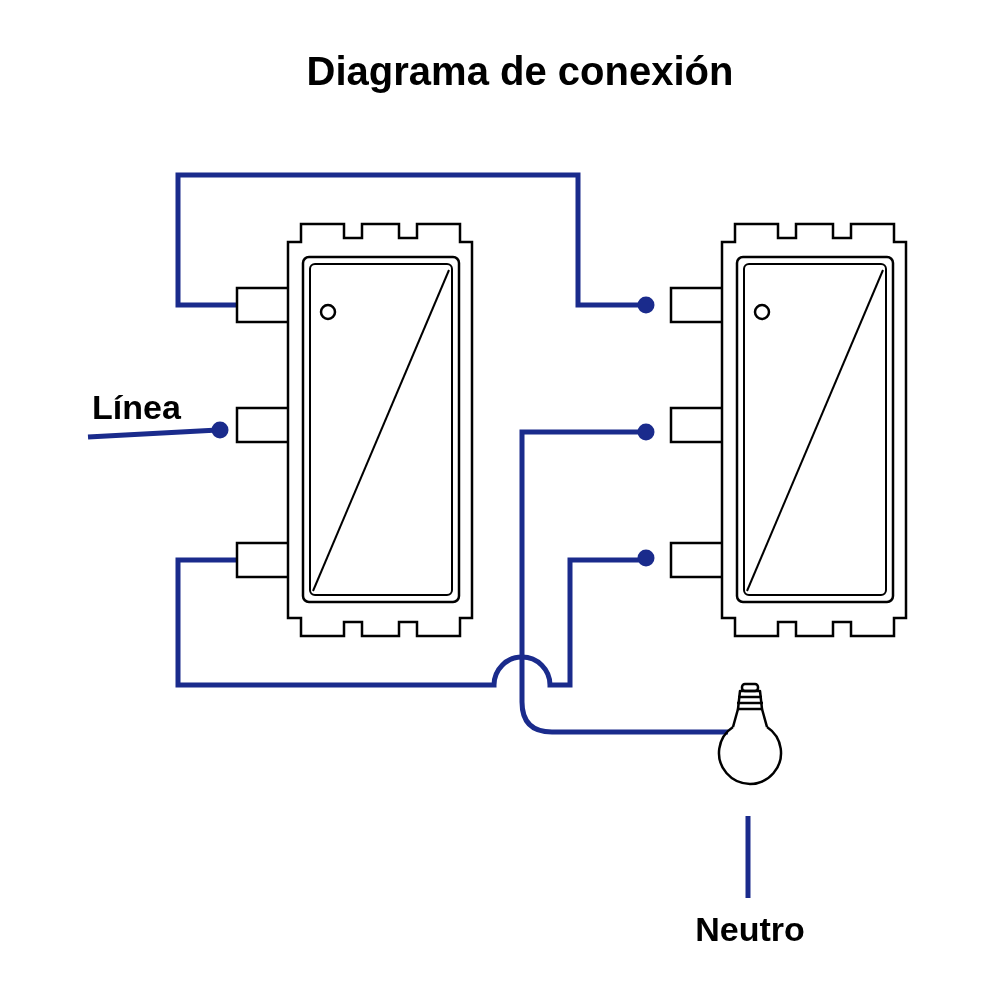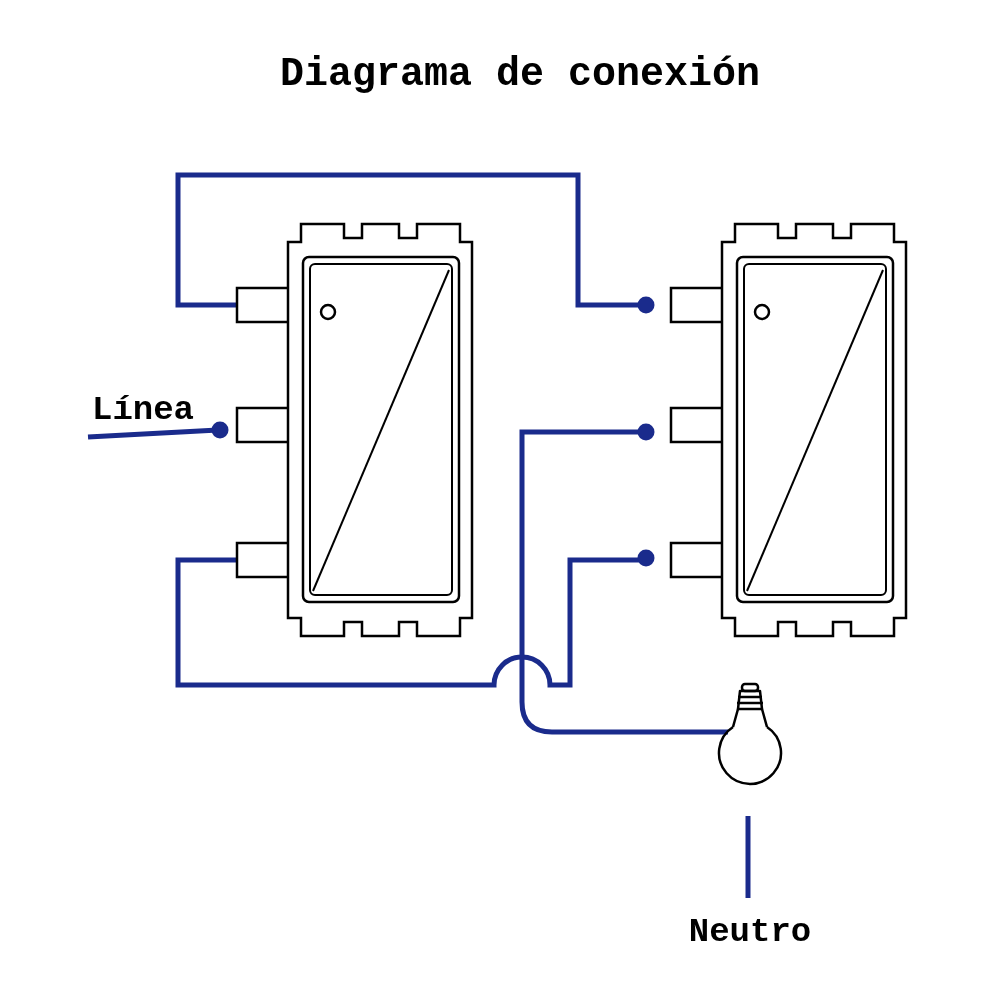--- a/index.html
+++ b/index.html
@@ -1,17 +1,17 @@
 <!DOCTYPE html>
 <html><head>
 <meta charset="utf-8">
 <style>
   html,body{margin:0;padding:0;background:#ffffff;}
   body{width:1000px;height:1000px;font-family:"Liberation Sans",sans-serif;}
-  .stage{position:relative;width:1000px;height:1000px;background:#ffffff;overflow:hidden;font-family:Liberation Mono, monospace;}
+  .stage{position:relative;width:1000px;height:1000px;background:#ffffff;overflow:hidden;}
   svg{display:block;}
   .outline{fill:#ffffff;stroke:#000000;stroke-width:2.5;}
   .outline-thin{fill:none;stroke:#000000;stroke-width:2;}
   .bulb-line{fill:none;stroke:#000000;stroke-width:2.5;stroke-linejoin:round;}
   .wire{fill:none;stroke:#1a2b8c;stroke-width:5;}
   .dot{fill:#1a2b8c;stroke:none;}
   text.title{font-size:40px;font-weight:bold;fill:#000000;}
   text.label{font-size:34px;font-weight:bold;fill:#000000;}
 </style>
 </head>

